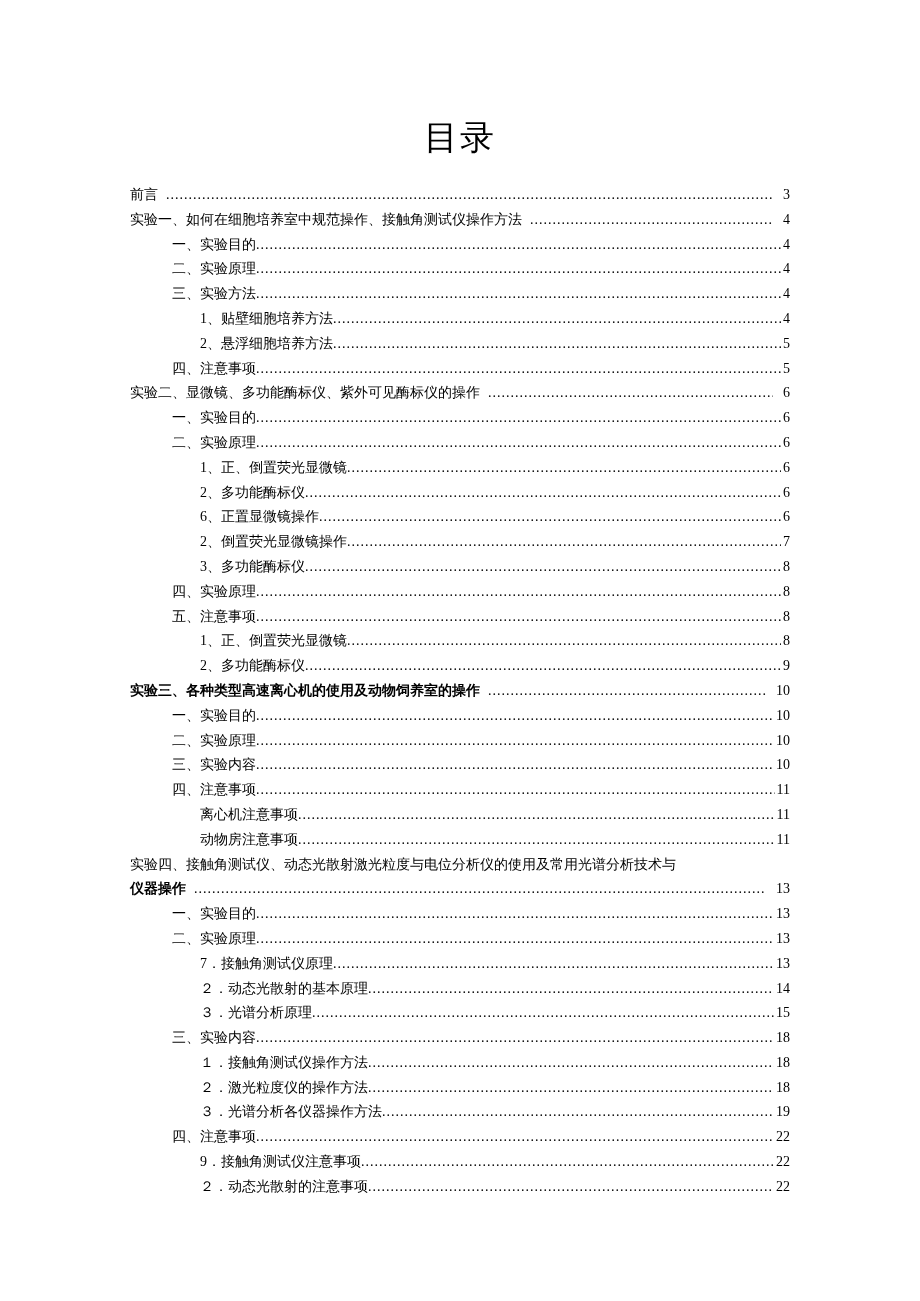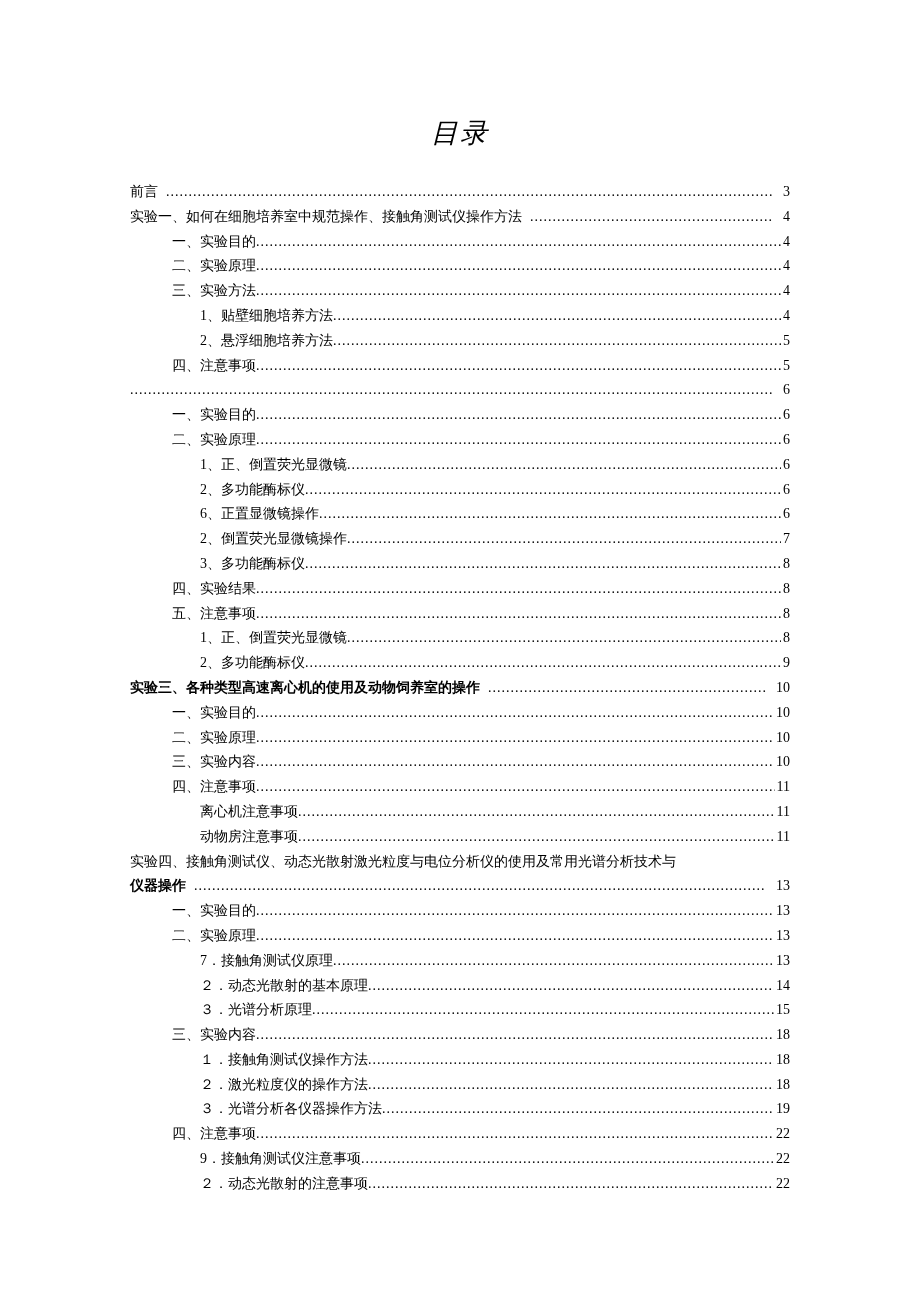--- a/index.html
+++ b/index.html
@@ -6,25 +6,24 @@
     body {
       font-family: "SimSun", "宋体", serif;
       font-size: 14px;
       color: #000;
       background: #fff;
       width: 920px;
       padding: 115px 130px 60px 130px;
     }
     .title {
       text-align: center;
-      font-size: 27px;
+      font-size: 34px;
       font-weight: normal;
-      margin-bottom: 29px;
+      margin-bottom: 22px;
       letter-spacing: 2px;
-      font-style: italic;
     }
     .toc-entry {
       display: flex;
       align-items: baseline;
       line-height: 24.8px;
       white-space: nowrap;
     }
     .toc-label {
       flex-shrink: 0;
     }
@@ -86,20 +85,21 @@
       <span class="toc-label">2、悬浮细胞培养方法 </span>
       <span class="toc-dots"></span>
       <span class="toc-page">5</span>
     </div>
     <div class="toc-entry indent-1">
       <span class="toc-label">四、注意事项 </span>
       <span class="toc-dots"></span>
       <span class="toc-page">5</span>
     </div>
     <div class="toc-entry indent-0">
+      <span class="toc-label">实验二、显微镜、多功能酶标仪、紫外可见酶标仪的操作 </span>
       <span class="toc-dots"></span>
       <span class="toc-page">6</span>
     </div>
     <div class="toc-entry indent-1">
       <span class="toc-label">一、实验目的 </span>
       <span class="toc-dots"></span>
       <span class="toc-page">6</span>
     </div>
     <div class="toc-entry indent-1">
       <span class="toc-label">二、实验原理 </span>
@@ -125,21 +125,21 @@
       <span class="toc-label">2、倒置荧光显微镜操作 </span>
       <span class="toc-dots"></span>
       <span class="toc-page">7</span>
     </div>
     <div class="toc-entry indent-2">
       <span class="toc-label">3、多功能酶标仪 </span>
       <span class="toc-dots"></span>
       <span class="toc-page">8</span>
     </div>
     <div class="toc-entry indent-1">
-      <span class="toc-label">四、实验结果 </span>
+      <span class="toc-label">四、实验原理 </span>
       <span class="toc-dots"></span>
       <span class="toc-page">8</span>
     </div>
     <div class="toc-entry indent-1">
       <span class="toc-label">五、注意事项 </span>
       <span class="toc-dots"></span>
       <span class="toc-page">8</span>
     </div>
     <div class="toc-entry indent-2">
       <span class="toc-label">1、正、倒置荧光显微镜 </span>

